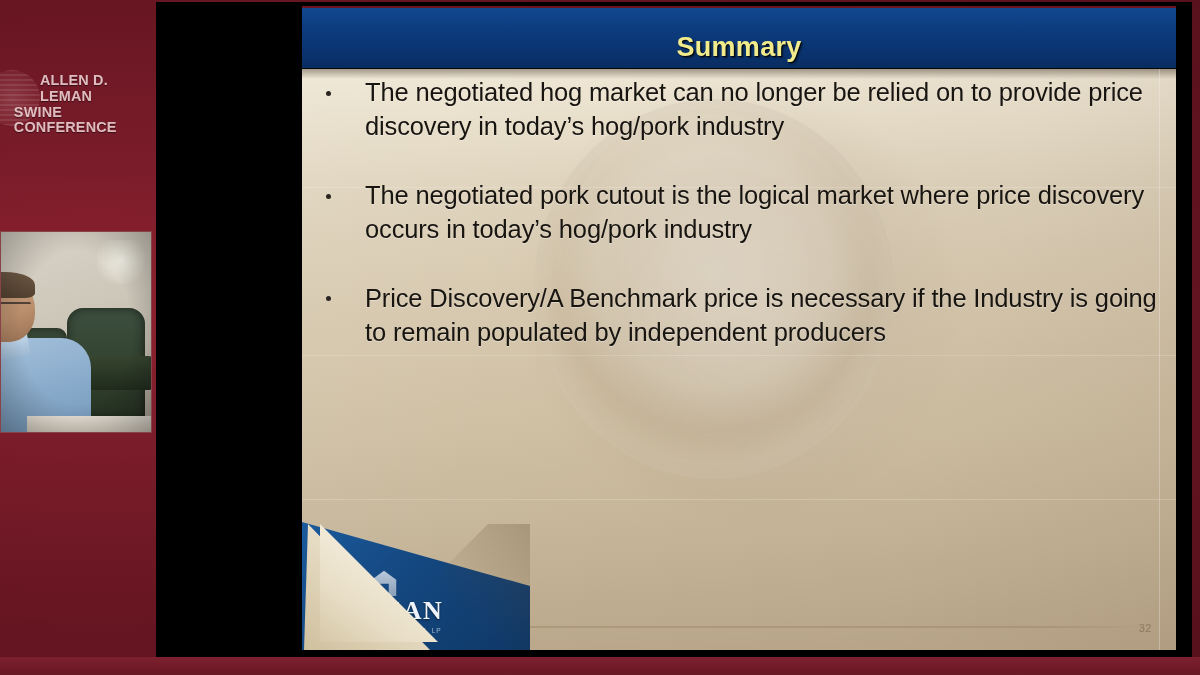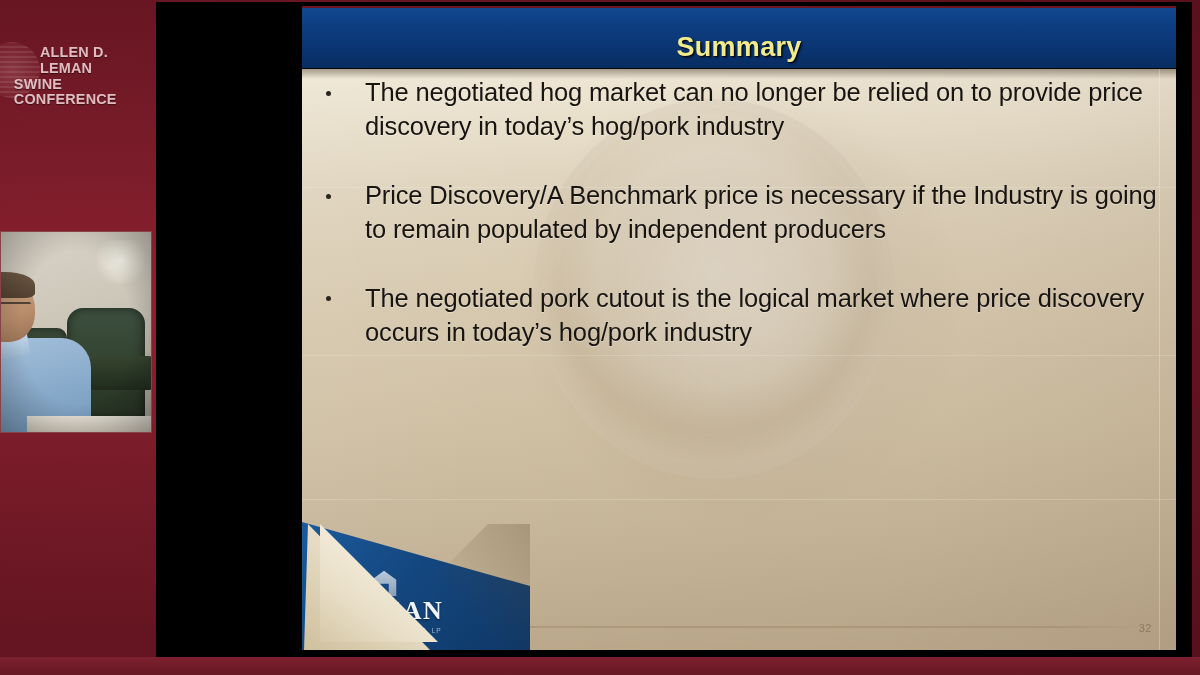--- a/index.html
+++ b/index.html
@@ -17,21 +17,21 @@
       radial-gradient(ellipse at 8% 45%, #8d2030 0%, #7a1c2a 28%, #651521 62%, #55101b 100%);
     overflow:hidden;
   }
 
   
   #left-panel{
     position:absolute; left:0; top:0; width:156px; height:675px;
     overflow:hidden;
   }
   .brand-block{
-    position:absolute; left:0; top:36px; width:156px; height:70px;
+    position:absolute; left:0; top:64px; width:156px; height:70px;
   }
   .brand-emblem{
     position:absolute; left:-16px; top:6px;
     width:56px; height:56px; border-radius:50%;
     background:
       repeating-linear-gradient(0deg, rgba(255,255,255,.11) 0 2px, rgba(0,0,0,0) 2px 5px),
       radial-gradient(circle at 50% 50%, rgba(255,210,210,.20) 0%, rgba(255,190,190,.10) 55%, rgba(255,180,180,0) 72%);
     box-shadow:inset 0 0 7px rgba(255,210,210,.16);
     opacity:.85;
   }
@@ -315,25 +315,25 @@
         <div class="paper-rightline"></div>
         <div class="paper-botline"></div>
 
         <div class="bullets">
           <div class="bullet">
             <span class="dot"></span>
             <span class="txt">The negotiated hog market can no longer be relied on to provide price discovery in today’s hog/pork industry</span>
           </div>
           <div class="bullet">
             <span class="dot"></span>
-            <span class="txt">Price Discovery/A Benchmark price is necessary if the Industry is going to remain populated by independent producers</span>
+            <span class="txt">The negotiated pork cutout is the logical market where price discovery occurs in today’s hog/pork industry</span>
           </div>
           <div class="bullet">
             <span class="dot"></span>
-            <span class="txt">The negotiated pork cutout is the logical market where price discovery occurs in today’s hog/pork industry</span>
+            <span class="txt">Price Discovery/A Benchmark price is necessary if the Industry is going to remain populated by independent producers</span>
           </div>
         </div>
 
         <div class="page-no">32</div>
 
         <div class="corner-wrap">
           <div class="corner-blue"></div>
           <div class="mcvean-logo">
             <div class="mcvean-mark"></div>
             <div class="mcvean-name">McVEAN</div>

